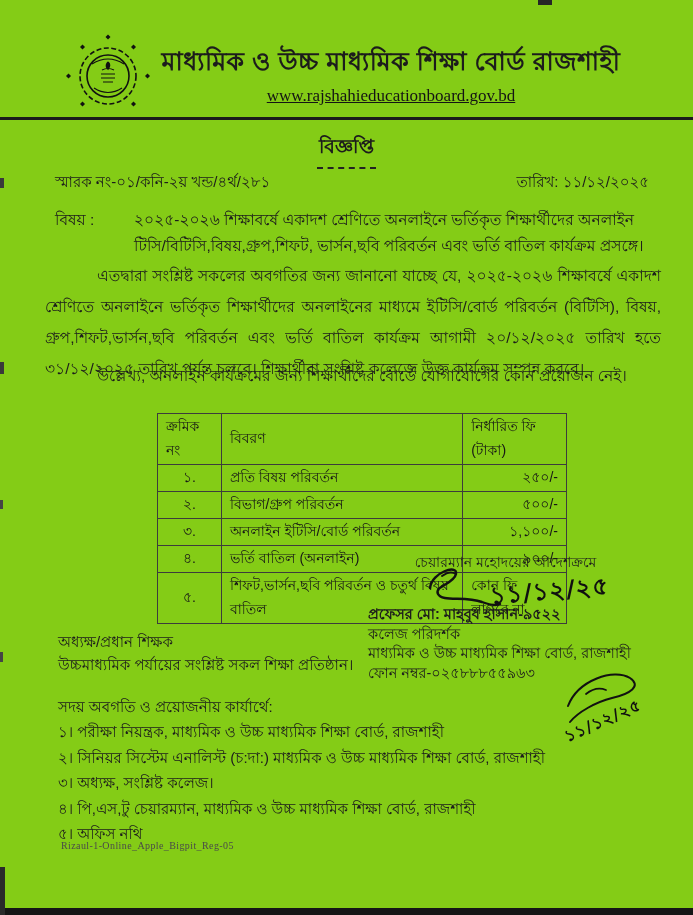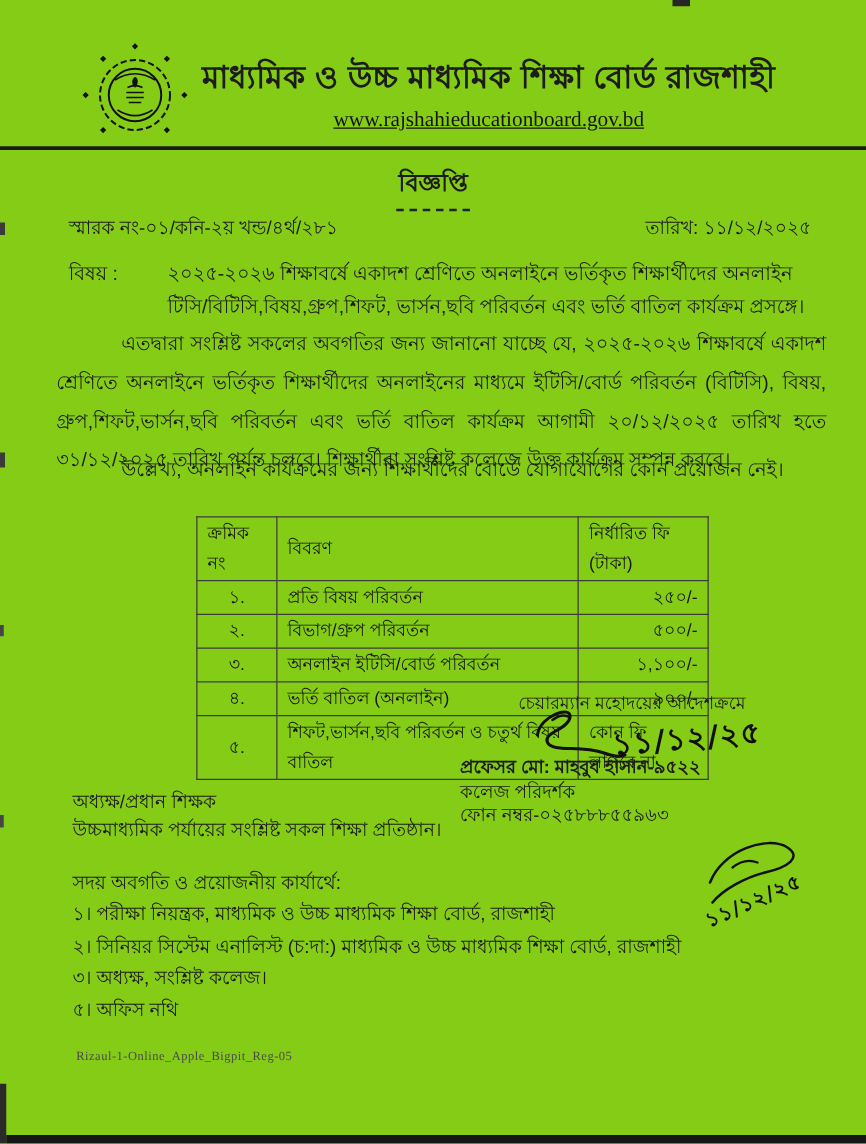--- a/index.html
+++ b/index.html
@@ -168,20 +168,21 @@
     <svg width="90" height="50" viewBox="0 0 90 50" xmlns="http://www.w3.org/2000/svg">
       <path d="M18 26 C20 10, 46 2, 44 12 C42 22, 22 24, 26 32 C30 40, 52 34, 70 40 C78 43, 84 44, 88 42" fill="none" stroke="#111" stroke-width="2.4" stroke-linecap="round"></path>
       <path d="M30 14 q8 -6 14 -2" fill="none" stroke="#111" stroke-width="2" stroke-linecap="round"></path>
     </svg>
     <span class="handwritten">১১/১২/২৫</span>
   </div>
 
   <div class="sig-block">
     <div class="sig-name">প্রফেসর মো: মাহবুব হাসান-৯৫২২</div>
     <div>কলেজ পরিদর্শক</div>
+    <div>মাধ্যমিক ও উচ্চ মাধ্যমিক শিক্ষা বোর্ড, রাজশাহী</div>
     <div>ফোন নম্বর-০২৫৮৮৮৫৫৯৬৩</div>
   </div>
 
   <div class="recipient">
     <div>অধ্যক্ষ/প্রধান শিক্ষক</div>
     <div>উচ্চমাধ্যমিক পর্যায়ের সংশ্লিষ্ট সকল শিক্ষা প্রতিষ্ঠান।</div>
   </div>
 
   <div class="sig2">
     <svg width="120" height="98" viewBox="0 0 120 98" xmlns="http://www.w3.org/2000/svg">
@@ -189,20 +190,21 @@
       <path d="M30 34 q10 -8 20 -4" fill="none" stroke="#111" stroke-width="1.8" stroke-linecap="round"></path>
     </svg>
     <span class="handwritten">১১/১২/২৫</span>
   </div>
 
   <div class="cc">
     <div>সদয় অবগতি ও প্রয়োজনীয় কার্যার্থে:</div>
     <div class="cc-item">১। পরীক্ষা নিয়ন্ত্রক, মাধ্যমিক ও উচ্চ মাধ্যমিক শিক্ষা বোর্ড, রাজশাহী</div>
     <div class="cc-item">২। সিনিয়র সিস্টেম এনালিস্ট (চ:দা:) মাধ্যমিক ও উচ্চ মাধ্যমিক শিক্ষা বোর্ড, রাজশাহী</div>
     <div class="cc-item">৩। অধ্যক্ষ, সংশ্লিষ্ট কলেজ।</div>
+    <div class="cc-item">৪। পি,এস,টু চেয়ারম্যান, মাধ্যমিক ও উচ্চ মাধ্যমিক শিক্ষা বোর্ড, রাজশাহী</div>
     <div class="cc-item">৫। অফিস নথি</div>
   </div>
 
   <div class="footer-ref">Rizaul-1-Online_Apple_Bigpit_Reg-05</div>
 
   <div class="art art-bottom"></div>
   <div class="art art-bottom-left"></div>
   <div class="art art-top"></div>
   <div class="art art-l1"></div>
   <div class="art art-l2"></div>

